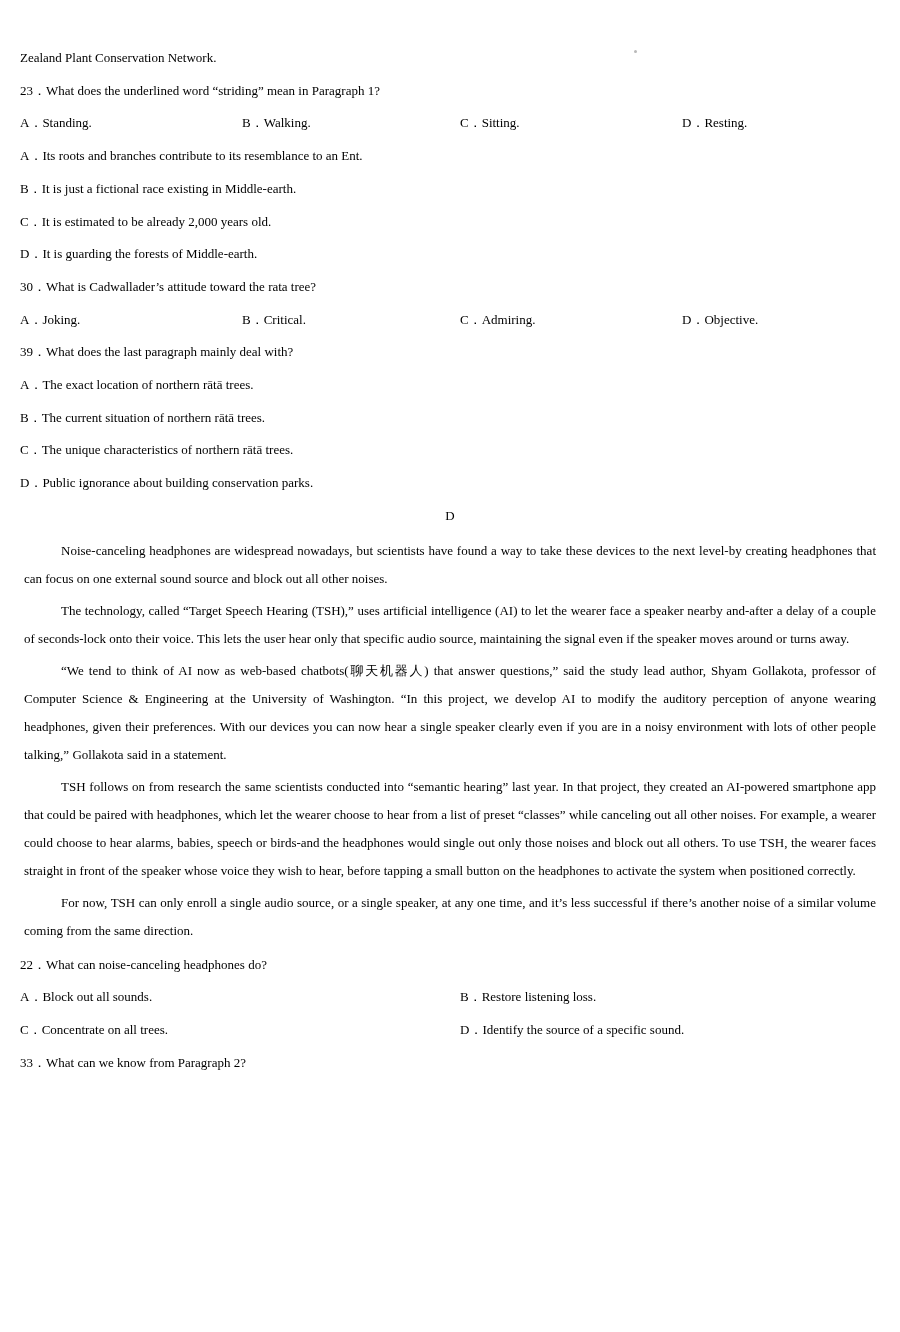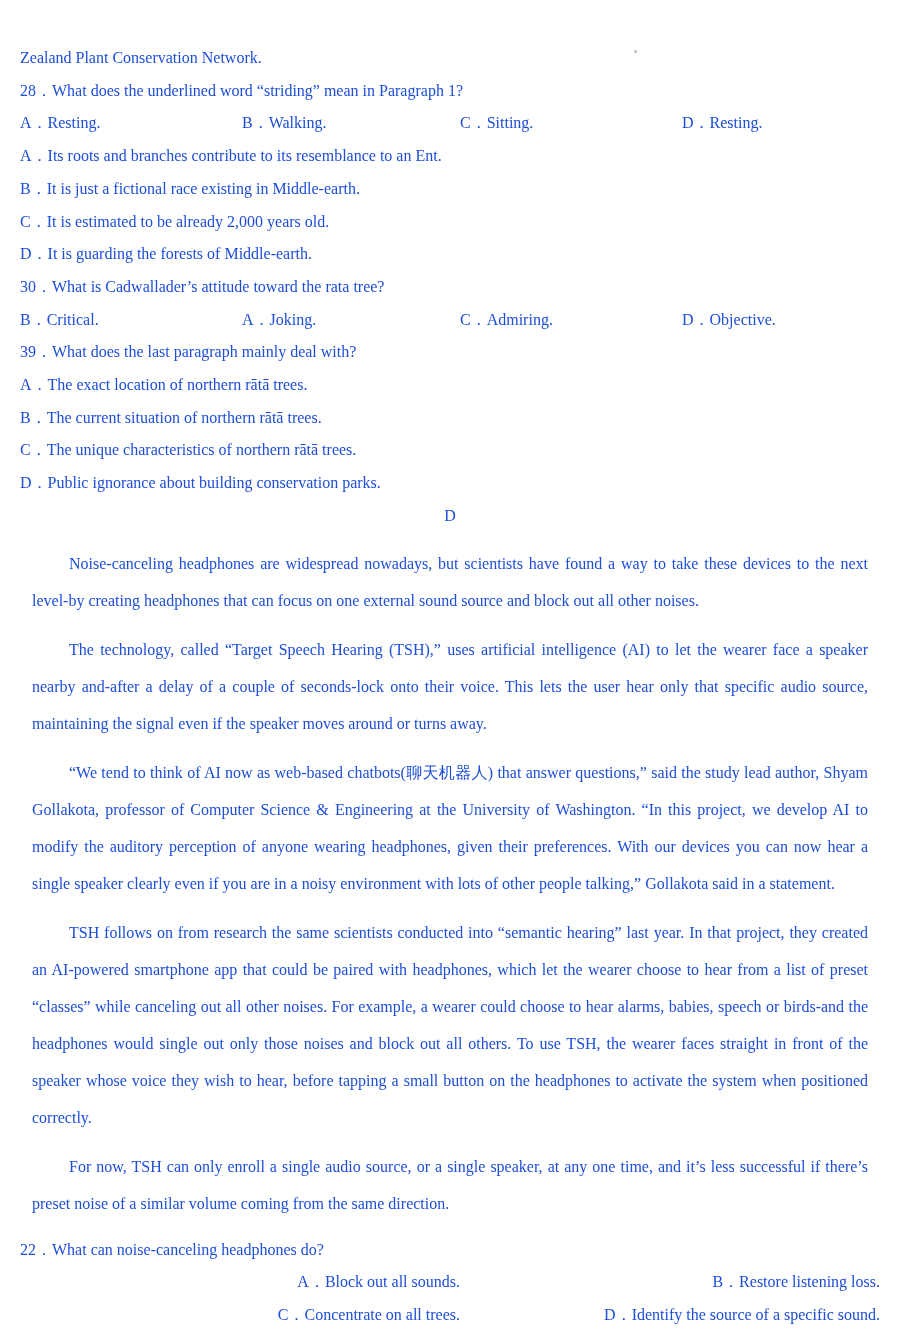--- a/index.html
+++ b/index.html
@@ -5,106 +5,105 @@
   html, body {
     margin: 0;
     padding: 0;
     background: #ffffff;
   }
   .page {
     position: relative;
     width: 900px;
     height: 1332px;
     background: #ffffff;
-    color: #1d4ed8;
+    color: #000000;
     font-family: "Liberation Serif", "DejaVu Serif", serif;
-    font-size: 16px;
+    font-size: 13px;
     box-sizing: border-box;
     padding: 42px 20px 0 20px;
     overflow: hidden;
   }
   .line {
     line-height: 32.7px;
     min-height: 32.7px;
   }
   .opts4 {
     display: grid;
     grid-template-columns: 222px 218px 222px 1fr;
     line-height: 32.7px;
   }
   .opts2 {
     display: grid;
     grid-template-columns: 440px 1fr;
     line-height: 32.7px;
-    text-align: right;
   }
   .opt {
     line-height: 32.7px;
   }
   .section-label {
     text-align: center;
     line-height: 32.7px;
   }
   .para {
-    margin: 12px;
+    margin: 4px;
     text-align: justify;
     text-indent: 37px;
-    line-height: 37px;
+    line-height: 28px;
   }
   .speck {
     position: absolute;
     left: 634px;
     top: 50px;
     width: 3px;
     height: 3px;
     background: #b9b9b9;
     border-radius: 50%;
   }
 </style>
 </head>
 <body>
 
 <div class="page">
   <span class="speck"></span>
 
   <div class="line">Zealand Plant Conservation Network.</div>
 
-  <div class="line">28．What does the underlined word “striding” mean in Paragraph 1?</div>
+  <div class="line">23．What does the underlined word “striding” mean in Paragraph 1?</div>
   <div class="opts4">
-    <span class="opt">A．Resting.</span>
+    <span class="opt">A．Standing.</span>
     <span class="opt">B．Walking.</span>
     <span class="opt">C．Sitting.</span>
     <span class="opt">D．Resting.</span>
   </div>
 
   <div class="line">A．Its roots and branches contribute to its resemblance to an Ent.</div>
   <div class="line">B．It is just a fictional race existing in Middle-earth.</div>
   <div class="line">C．It is estimated to be already 2,000 years old.</div>
   <div class="line">D．It is guarding the forests of Middle-earth.</div>
 
   <div class="line">30．What is Cadwallader’s attitude toward the rata tree?</div>
   <div class="opts4">
+    <span class="opt">A．Joking.</span>
     <span class="opt">B．Critical.</span>
-    <span class="opt">A．Joking.</span>
     <span class="opt">C．Admiring.</span>
     <span class="opt">D．Objective.</span>
   </div>
 
   <div class="line">39．What does the last paragraph mainly deal with?</div>
   <div class="line">A．The exact location of northern rātā trees.</div>
   <div class="line">B．The current situation of northern rātā trees.</div>
   <div class="line">C．The unique characteristics of northern rātā trees.</div>
   <div class="line">D．Public ignorance about building conservation parks.</div>
 
   <div class="section-label">D</div>
   <p class="para">Noise-canceling headphones are widespread nowadays, but scientists have found a way to take these devices to the next level-by creating headphones that can focus on one external sound source and block out all other noises.</p>
   <p class="para">The technology, called “Target Speech Hearing (TSH),” uses artificial intelligence (AI) to let the wearer face a speaker nearby and-after a delay of a couple of seconds-lock onto their voice. This lets the user hear only that specific audio source, maintaining the signal even if the speaker moves around or turns away.</p>
   <p class="para">“We tend to think of AI now as web-based chatbots(聊天机器人) that answer questions,” said the study lead author, Shyam Gollakota, professor of Computer Science &amp; Engineering at the University of Washington. “In this project, we develop AI to modify the auditory perception of anyone wearing headphones, given their preferences. With our devices you can now hear a single speaker clearly even if you are in a noisy environment with lots of other people talking,” Gollakota said in a statement.</p>
   <p class="para">TSH follows on from research the same scientists conducted into “semantic hearing” last year. In that project, they created an AI-powered smartphone app that could be paired with headphones, which let the wearer choose to hear from a list of preset “classes” while canceling out all other noises. For example, a wearer could choose to hear alarms, babies, speech or birds-and the headphones would single out only those noises and block out all others. To use TSH, the wearer faces straight in front of the speaker whose voice they wish to hear, before tapping a small button on the headphones to activate the system when positioned correctly.</p>
-  <p class="para">For now, TSH can only enroll a single audio source, or a single speaker, at any one time, and it’s less successful if there’s preset noise of a similar volume coming from the same direction.</p>
+  <p class="para">For now, TSH can only enroll a single audio source, or a single speaker, at any one time, and it’s less successful if there’s another noise of a similar volume coming from the same direction.</p>
 
   <div class="line">22．What can noise-canceling headphones do?</div>
   <div class="opts2">
     <span class="opt">A．Block out all sounds.</span>
     <span class="opt">B．Restore listening loss.</span>
   </div>
   <div class="opts2">
     <span class="opt">C．Concentrate on all trees.</span>
     <span class="opt">D．Identify the source of a specific sound.</span>
   </div>

